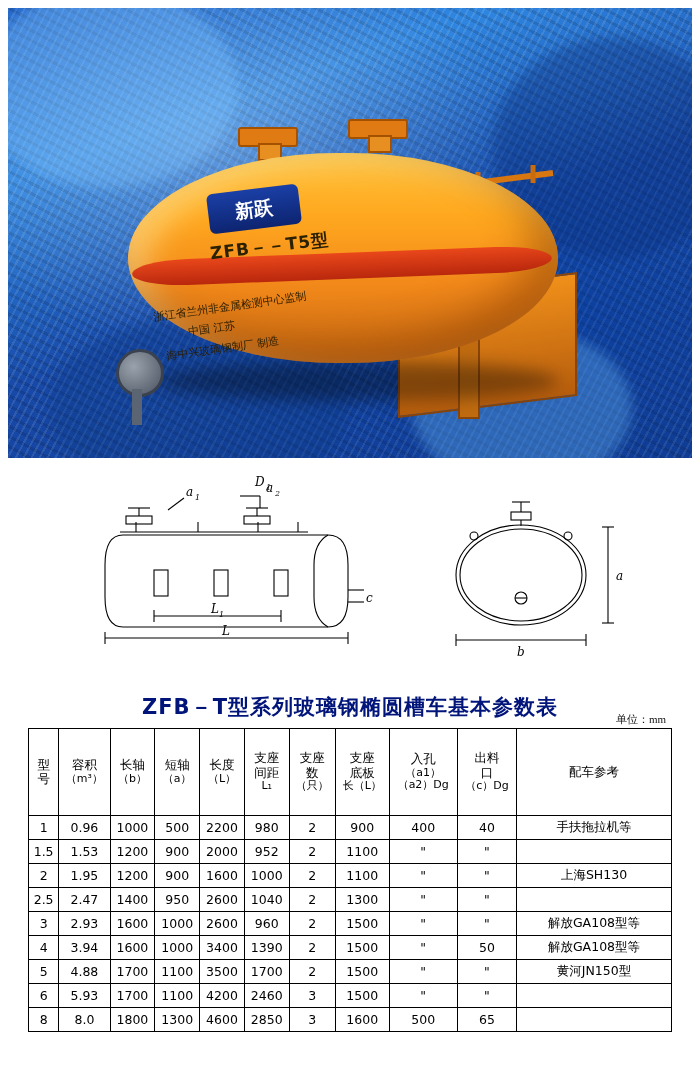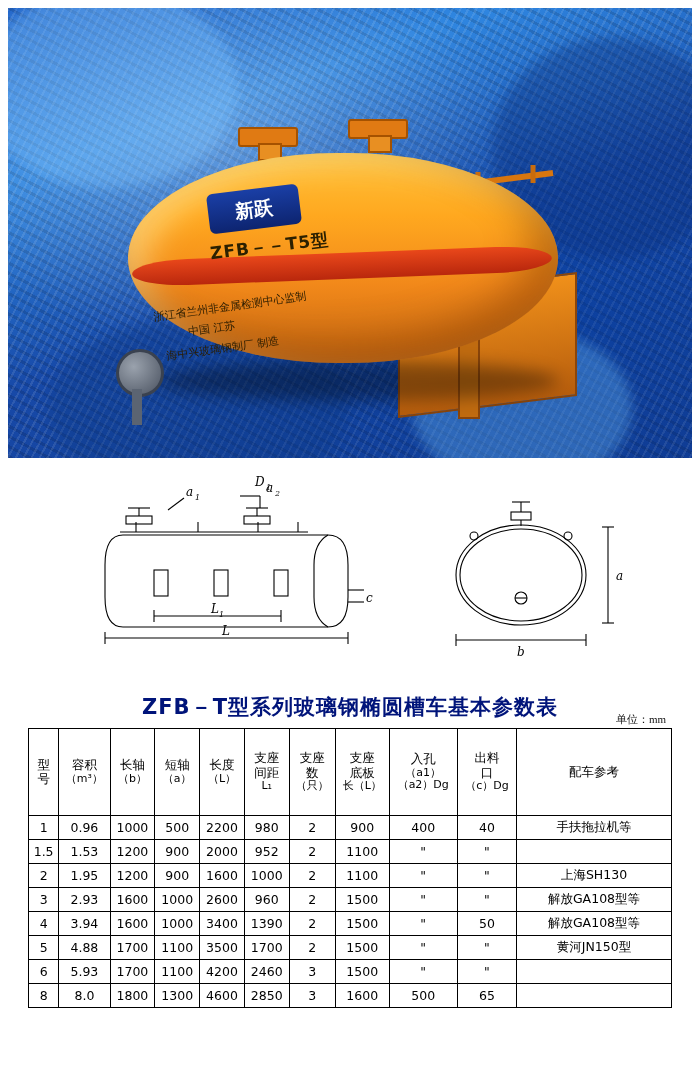--- a/index.html
+++ b/index.html
@@ -330,20 +330,33 @@
           <td>900</td>
           <td>1600</td>
           <td>1000</td>
           <td>2</td>
           <td>1100</td>
           <td>"</td>
           <td>"</td>
           <td class="c-last">上海SH130</td>
         </tr>
         <tr>
+          <td>2.5</td>
+          <td>2.47</td>
+          <td>1400</td>
+          <td>950</td>
+          <td>2600</td>
+          <td>1040</td>
+          <td>2</td>
+          <td>1300</td>
+          <td>"</td>
+          <td>"</td>
+          <td class="c-last"></td>
+        </tr>
+        <tr>
           <td>3</td>
           <td>2.93</td>
           <td>1600</td>
           <td>1000</td>
           <td>2600</td>
           <td>960</td>
           <td>2</td>
           <td>1500</td>
           <td>"</td>
           <td>"</td>

